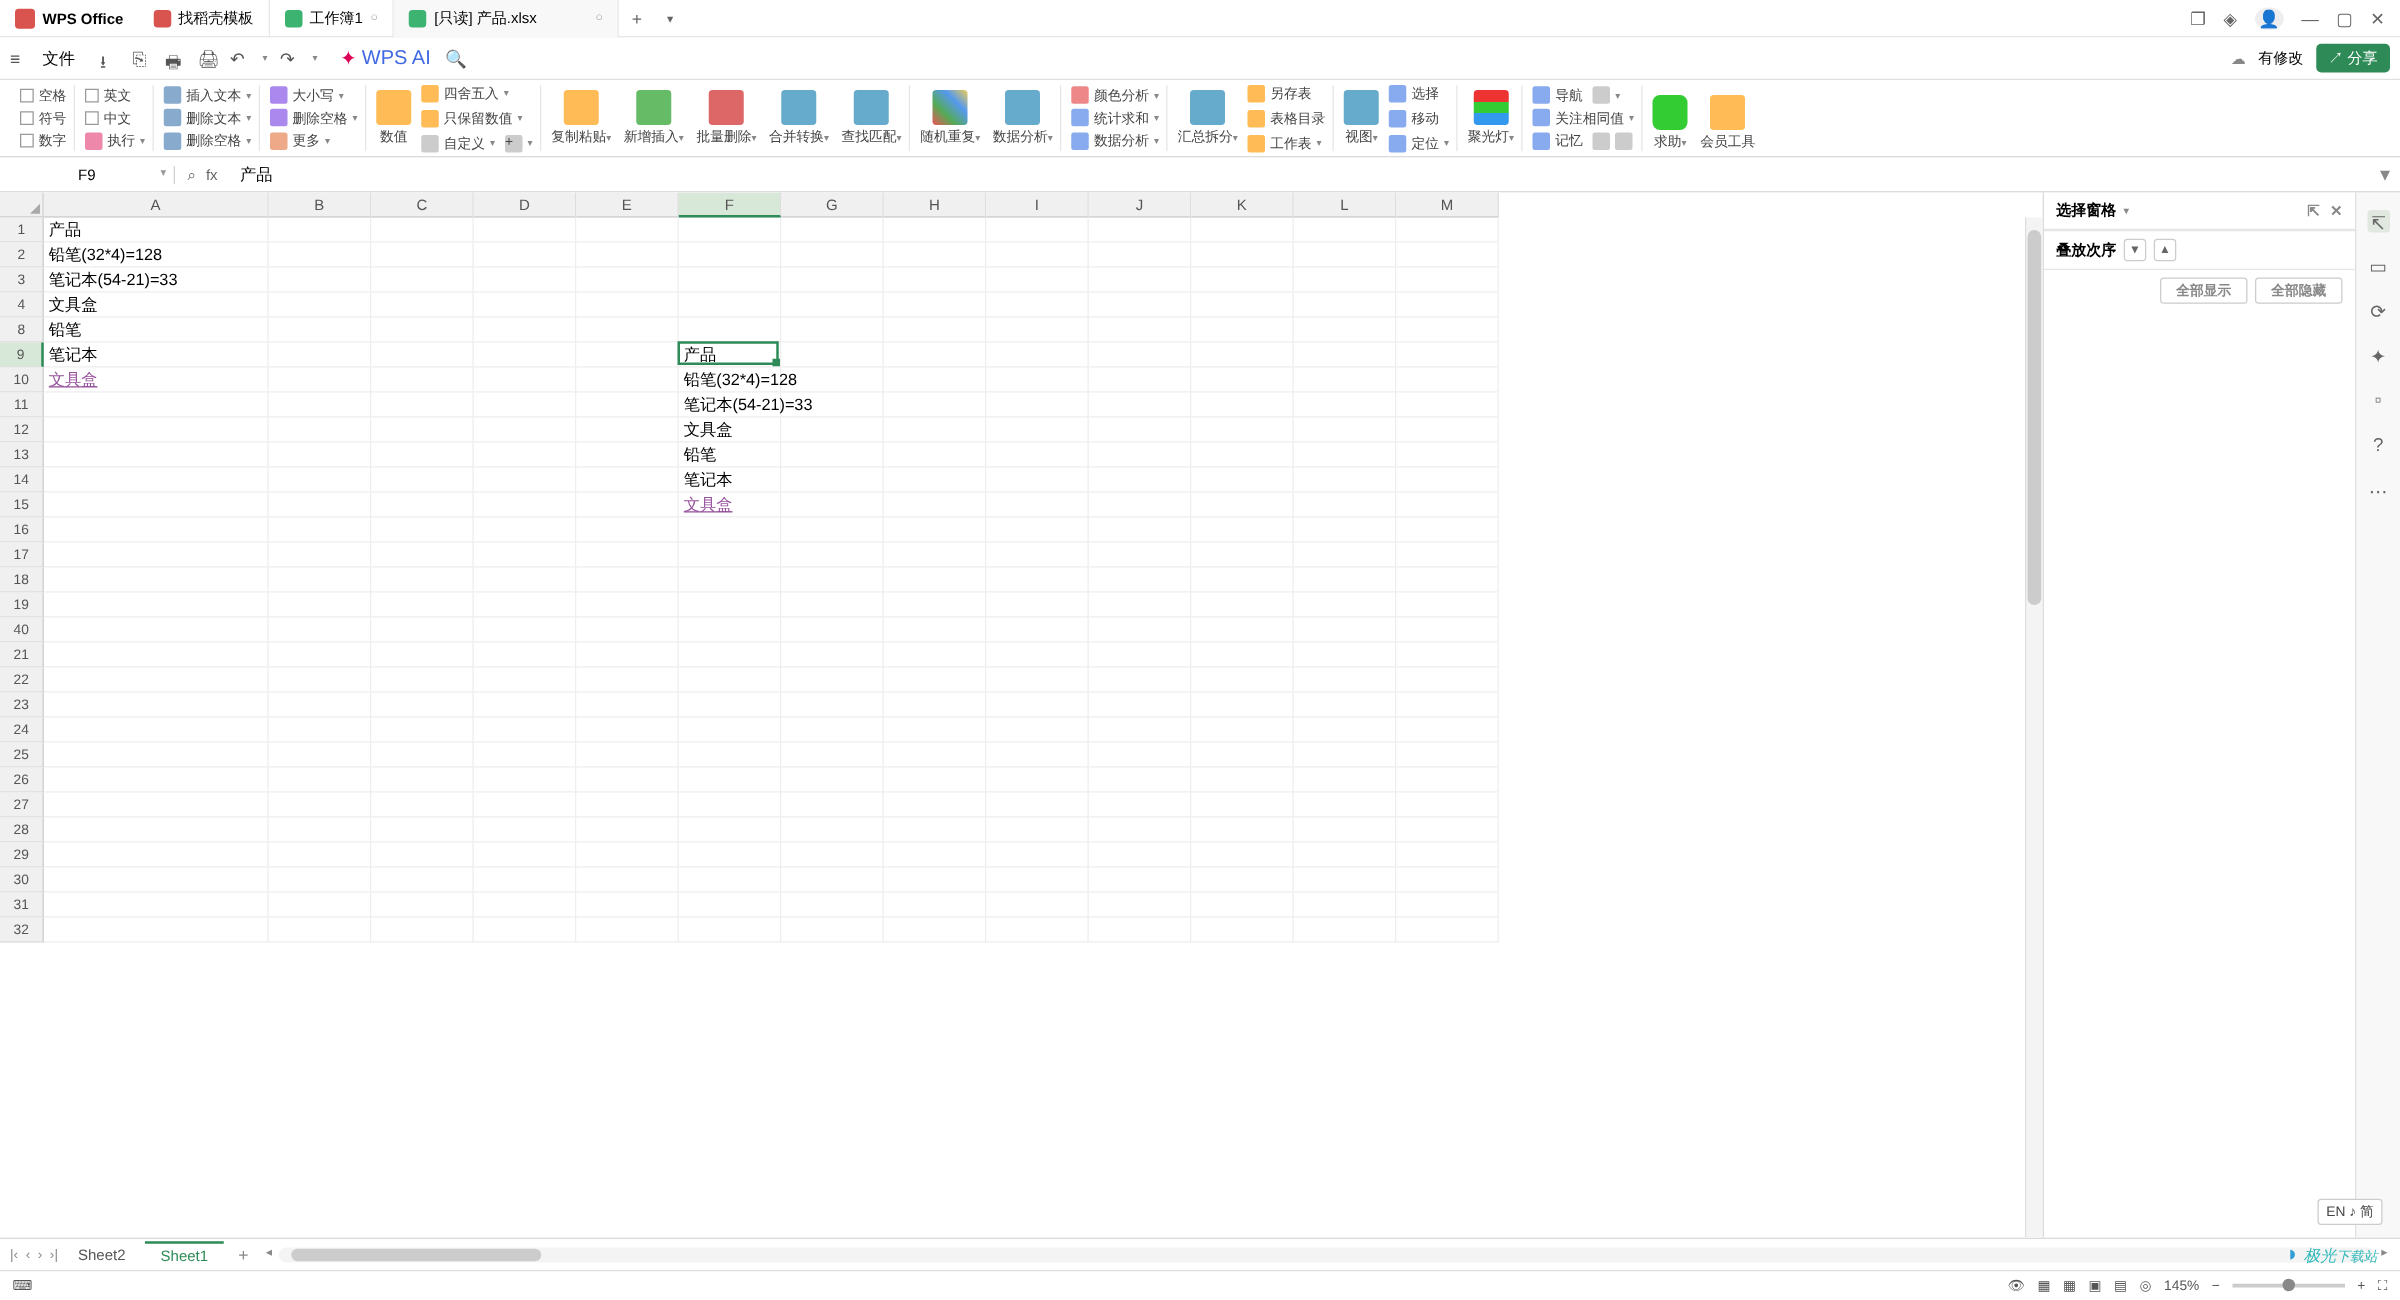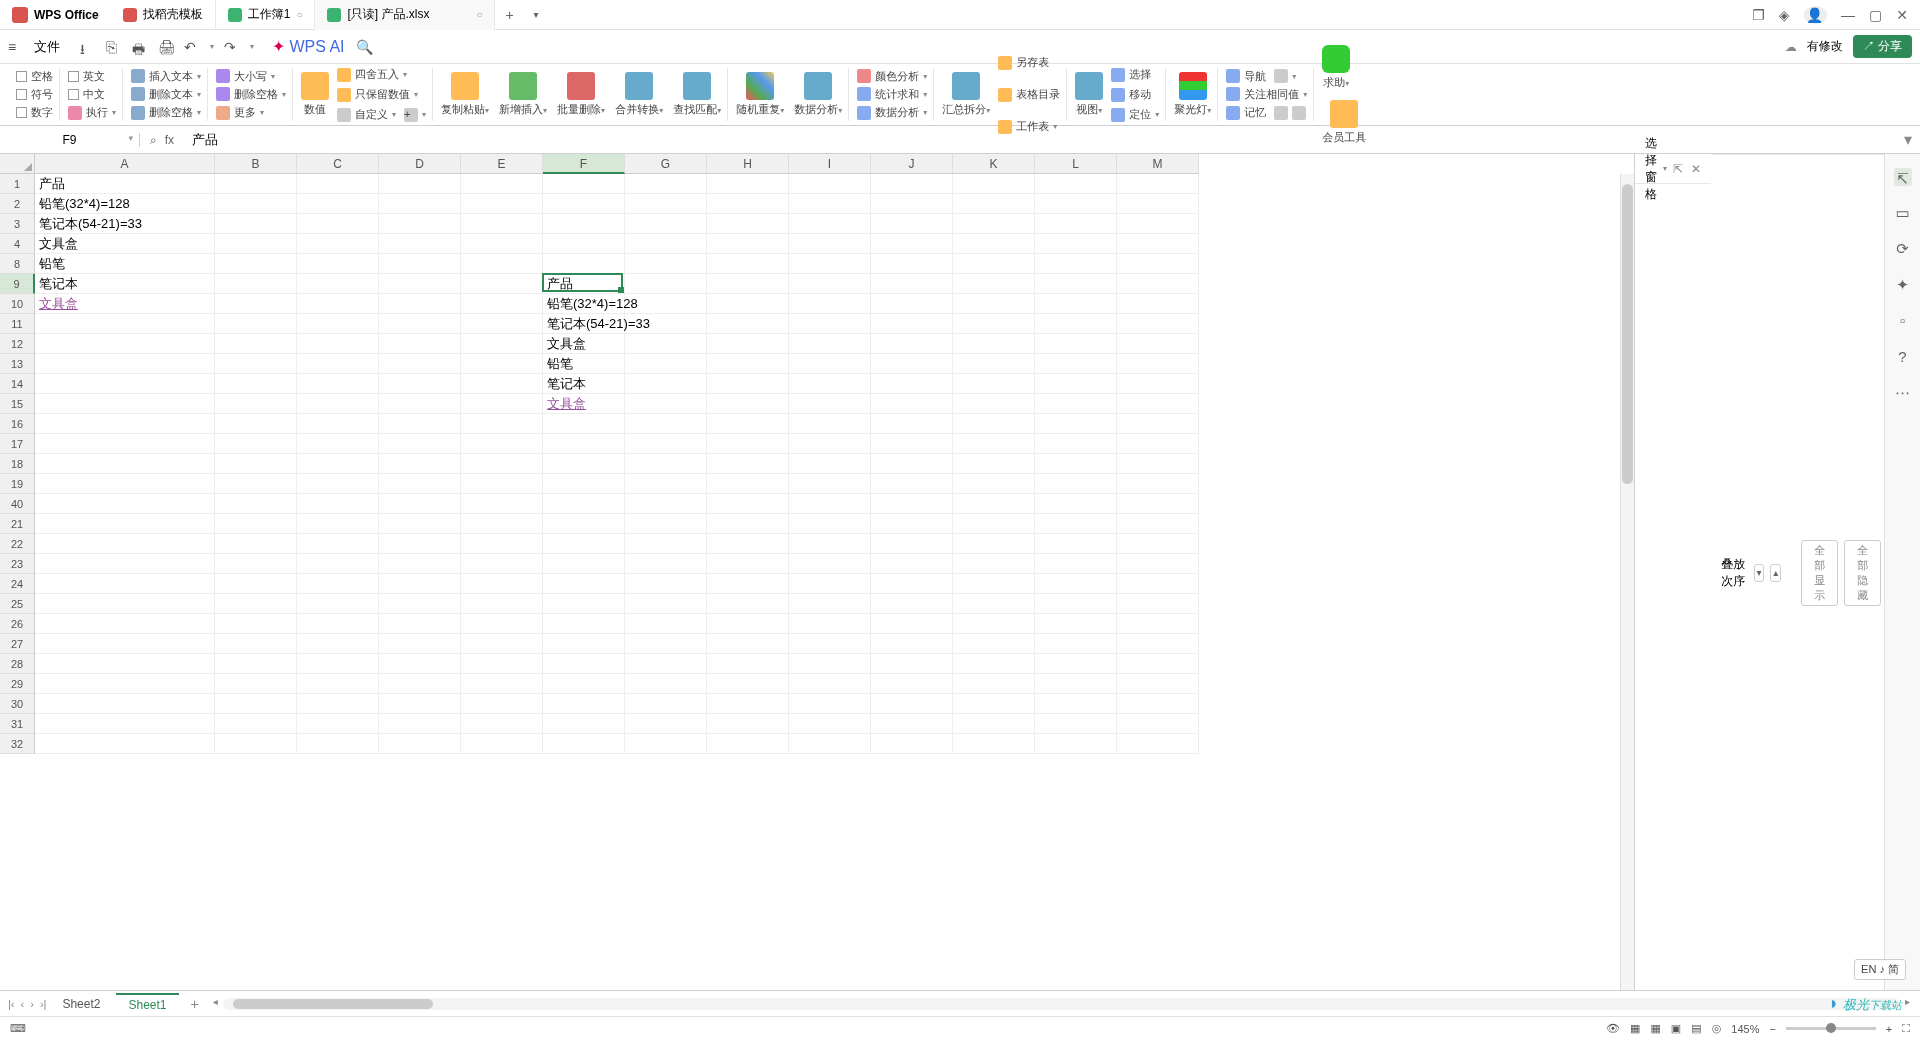--- a/index.html
+++ b/index.html
@@ -64,21 +64,21 @@
 .cells { position: absolute; left: 35px; top: 20px; right: 0; bottom: 0; }
 .cell-row { display: flex; height: 20px; }
 .cell { border-right: 1px solid #eee; border-bottom: 1px solid #eee; font-size: 13px; padding: 0 4px; line-height: 20px; white-space: nowrap; overflow: visible; }
 .cell.link { color: #954f9c; text-decoration: underline; }
 .sel-box { position: absolute; border: 2px solid #2e8b57; pointer-events: none; }
 .sel-handle { position: absolute; width: 6px; height: 6px; background: #2e8b57; right: -3px; bottom: -3px; }
 .vscroll { position: absolute; right: 0; top: 20px; bottom: 0; width: 14px; background: #f4f4f4; border-left: 1px solid #ddd; }
 .vthumb { position: absolute; left: 1px; right: 1px; top: 10px; height: 300px; background: #ccc; border-radius: 6px; }
 
 
-.right-panel { width: 250px; background: #fff; border-left: 1px solid #d0d0d0; display: flex; flex-direction: row; }
+.right-panel { width: 250px; background: #fff; border-left: 1px solid #d0d0d0; display: flex; flex-direction: column; font-weight: bold; }
 .rp-head { height: 30px; display: flex; align-items: center; padding: 0 10px; font-size: 12px; border-bottom: 1px solid #e6e6e6; gap: 6px; }
 .rp-head-right { margin-left: auto; display: flex; gap: 8px; color: #888; }
 .rp-body { flex: 1; padding: 10px; font-size: 12px; color: #666; border: 1px solid #e6e6e6; margin: 6px; }
 .rp-foot { padding: 6px 10px; font-size: 12px; border-top: 1px solid #e6e6e6; display: flex; align-items: center; gap: 6px; }
 .rp-foot-btns { margin-left: auto; display: flex; gap: 6px; }
 .rp-foot-btn { border: 1px solid #ccc; padding: 2px 12px; border-radius: 3px; font-size: 11px; color: #888; }
 .rp-arr { width: 18px; height: 18px; border: 1px solid #ccc; border-radius: 3px; text-align: center; line-height: 16px; font-size: 10px; color: #666; }
 
 
 .tool-strip { width: 36px; background: #f8f8f8; border-left: 1px solid #e0e0e0; display: flex; flex-direction: column; align-items: center; gap: 18px; padding-top: 14px; }
@@ -302,21 +302,21 @@
         <span class="rib-ico" style="background:#8ae"></span>
         <span>数据分析</span>
         <span class="dd">▾</span>
       </div>
   </div>
   <div class="ribbon-group" style="flex-direction:row;gap:8px;align-items:center">
     <div class="ribbon-item vert">
         <span class="rib-ico-lg" style="background:#6ac"></span>
         <span><span>汇总拆分</span><span class="dd">▾</span></span>
       </div>
-    <div style="display:flex;flex-direction:column;gap:14px">
+    <div style="display:flex;flex-direction:column;gap:2px">
       <div class="ribbon-item">
           <span class="rib-ico" style="background:#fb5"></span>
           <span>另存表</span>
         </div>
       <div class="ribbon-item">
           <span class="rib-ico" style="background:#fb5"></span>
           <span>表格目录</span>
         </div>
       <div class="ribbon-item">
           <span class="rib-ico" style="background:#fb5"></span>
@@ -364,21 +364,21 @@
         <span>关注相同值</span>
         <span class="dd">▾</span>
       </div>
     <div class="ribbon-item">
         <span class="rib-ico" style="background:#8ae"></span>
         <span>记忆</span> 
         <span class="rib-ico" style="background:#ccc;margin-left:4px"></span> 
         <span class="rib-ico" style="background:#ccc"></span>
       </div>
   </div>
-  <div class="ribbon-group" style="flex-direction:column;gap:10px;align-items:flex-start">
+  <div class="ribbon-group" style="flex-direction:row;gap:10px;align-items:flex-end">
     <div class="ribbon-item vert">
         <span class="rib-ico-lg" style="background:#3c3;border-radius:6px"></span>
         <span><span>求助</span><span class="dd">▾</span></span>
       </div>
     <div class="ribbon-item vert">
         <span class="rib-ico-lg" style="background:#fb5"></span>
         <span>会员工具</span>
       </div>
   </div>
 </div>

